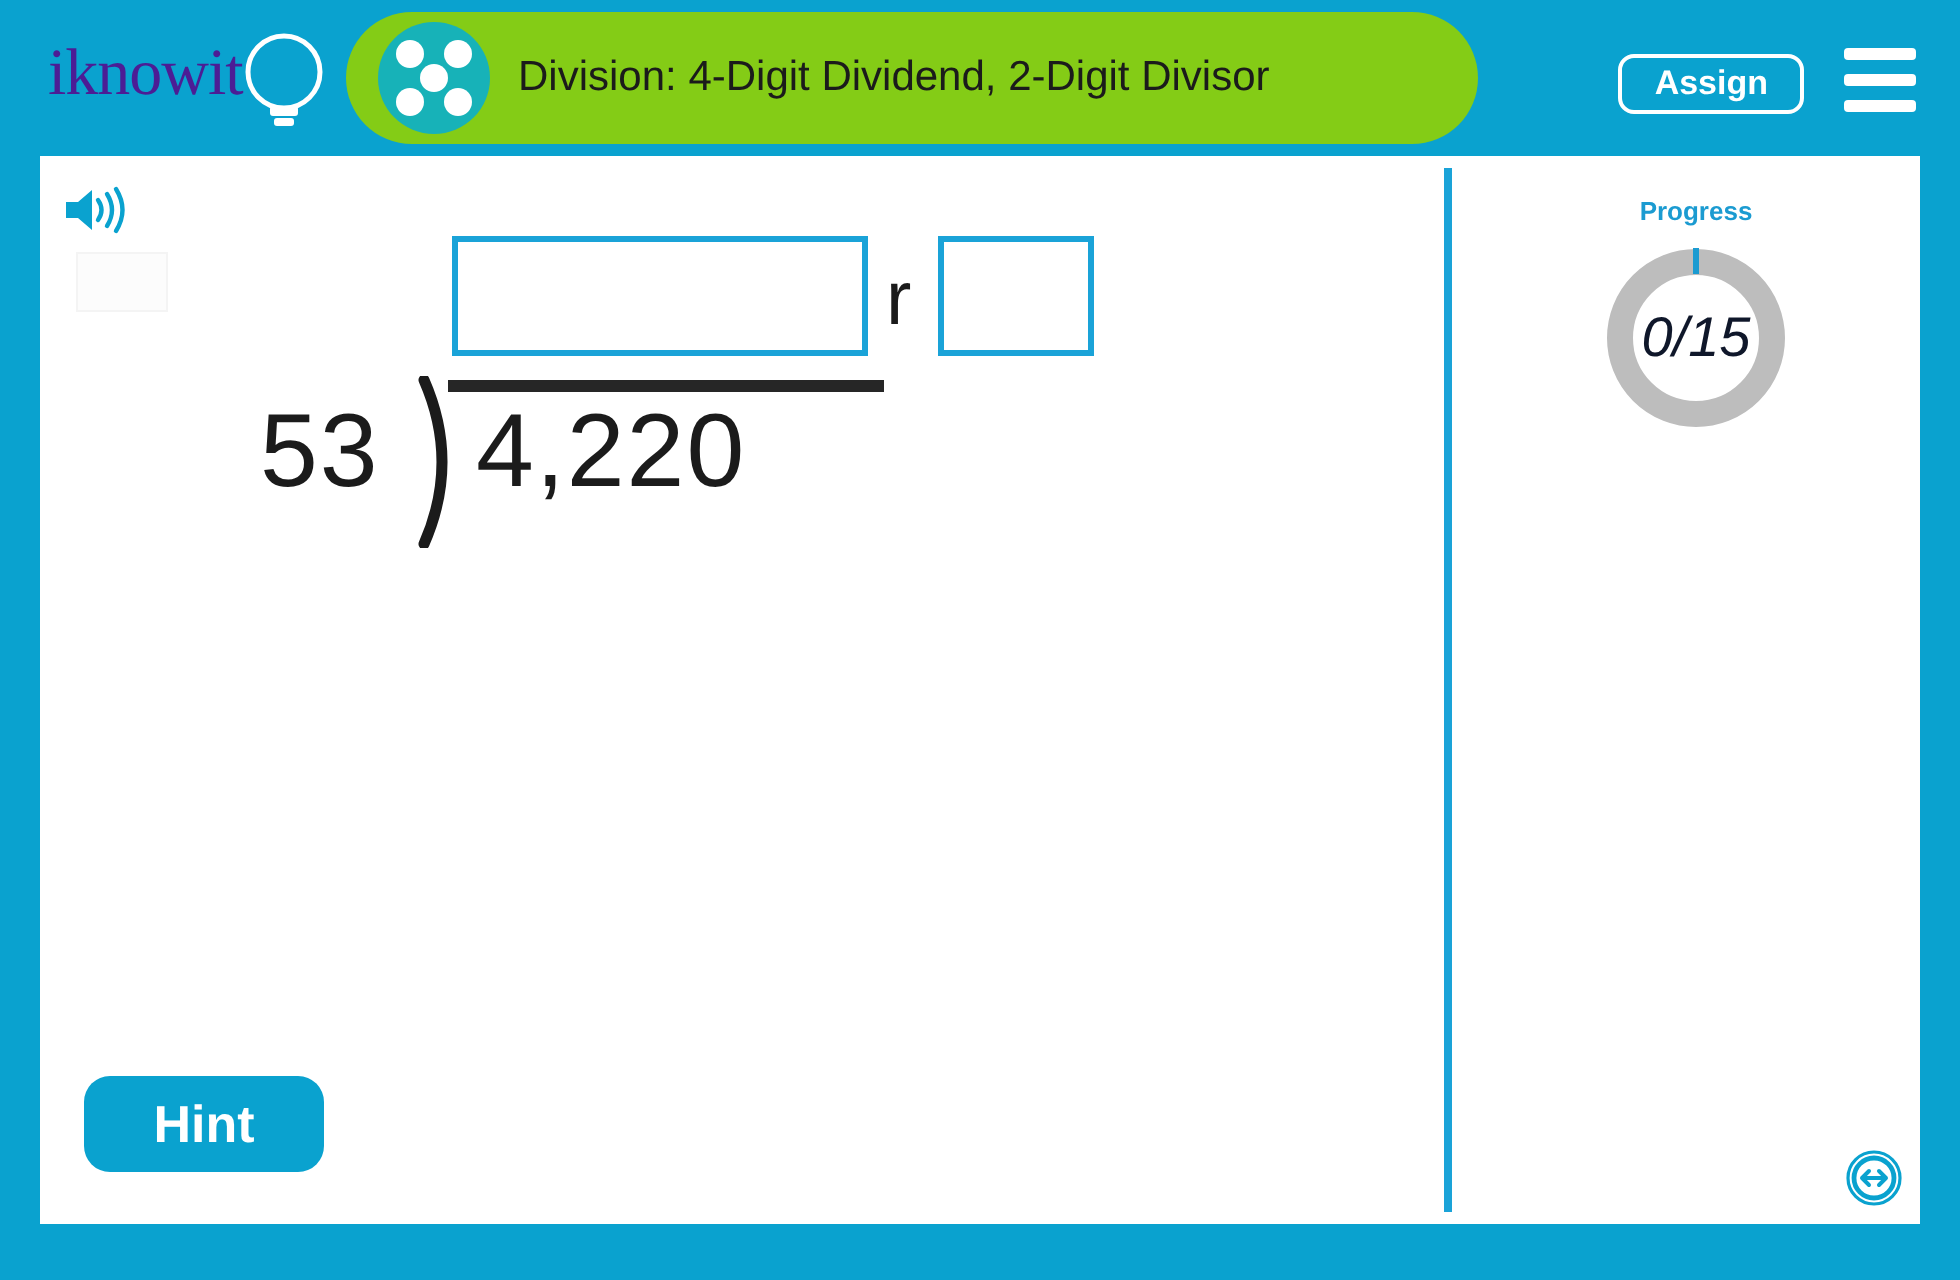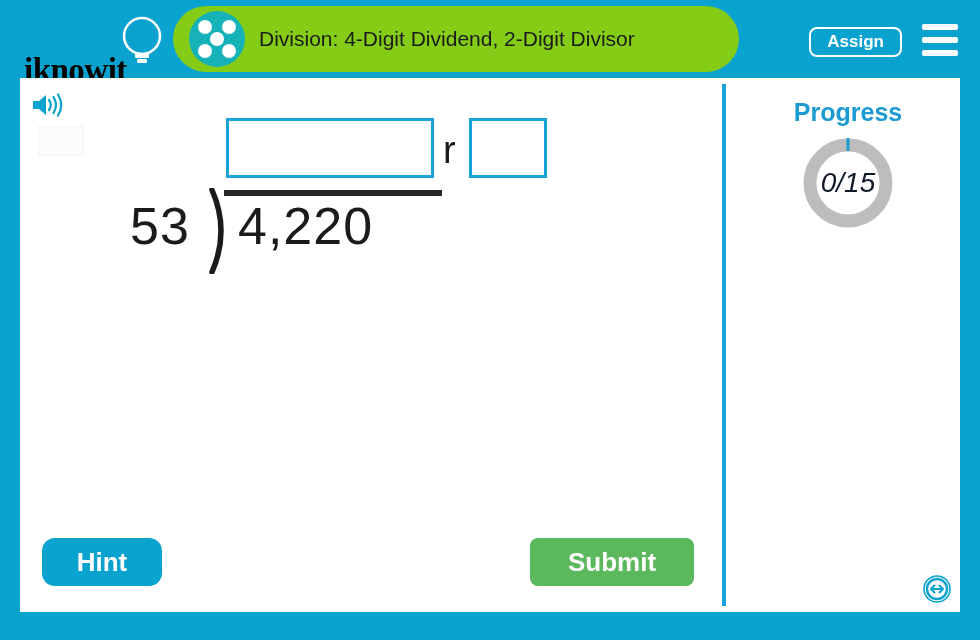--- a/index.html
+++ b/index.html
@@ -28,28 +28,27 @@
     background: #0aa2cf;
   }
   #logo {
     position: absolute;
     left: 24px; top: 12px;
     width: 146px; height: 56px;
   }
   #logo-text {
     position: absolute;
     left: 0; top: 8px;
-    color: #000000;
+    color: #4c1d95;
     font-family: "Liberation Serif", serif;
-    font-weight: bold;
+    font-weight: normal;
     font-size: 33px;
     letter-spacing: -0.5px;
     line-height: 34px;
     white-space: nowrap;
-    margin-top: 33px;
   }
   #logo-bulb {
     position: absolute;
     left: 92px; top: 2px;
     width: 52px; height: 52px;
     pointer-events: none;
   }
 
   #title-band {
     position: absolute;
@@ -208,21 +207,21 @@
   #right-rail {
     position: absolute;
     left: 716px; top: 0;
     width: 224px; height: 534px;
   }
   .meter { position: absolute; left: 0; width: 224px; text-align: center; }
   #meter-progress { top: 20px; }
   #meter-score { top: 168px; }
   .meter-label {
     color: #1b9bd1;
-    font-size: 25px;
+    font-size: 13px;
     font-weight: bold;
     margin-bottom: 6px;
   }
   .ring-wrap {
     position: relative;
     width: 100px; height: 100px;
     margin: 0 auto;
   }
   .ring-wrap svg { display: block; }
   .ring-value {
@@ -345,21 +344,20 @@
             <circle cx="50" cy="50" r="38" fill="none" stroke="#bdbdbd" stroke-width="13"></circle>
             <line x1="50" y1="5" x2="50" y2="18" stroke="#1b9bd1" stroke-width="3"></line>
           </svg>
           <div class="ring-value">0/15</div>
         </div>
       </div>
 
     </div>
 
     <button id="hint-button">Hint</button>
-    <button id="submit-button">Submit</button>
 
     <svg id="resize-handle" viewBox="0 0 30 30">
       <circle cx="15" cy="15" r="13" fill="none" stroke="#0aa2cf" stroke-width="1.6"></circle>
       <circle cx="15" cy="15" r="10" fill="none" stroke="#0aa2cf" stroke-width="2.4"></circle>
       <path d="M9 15 H21 M9 15 L12.5 11.5 M9 15 L12.5 18.5 M21 15 L17.5 11.5 M21 15 L17.5 18.5" fill="none" stroke="#0aa2cf" stroke-width="2" stroke-linecap="round" stroke-linejoin="round"></path>
     </svg>
 
   </div>
 </div>
 

